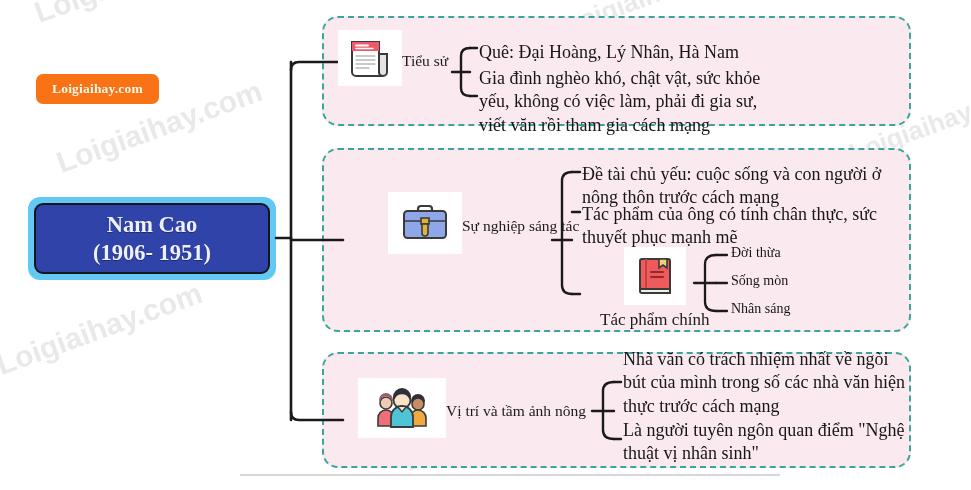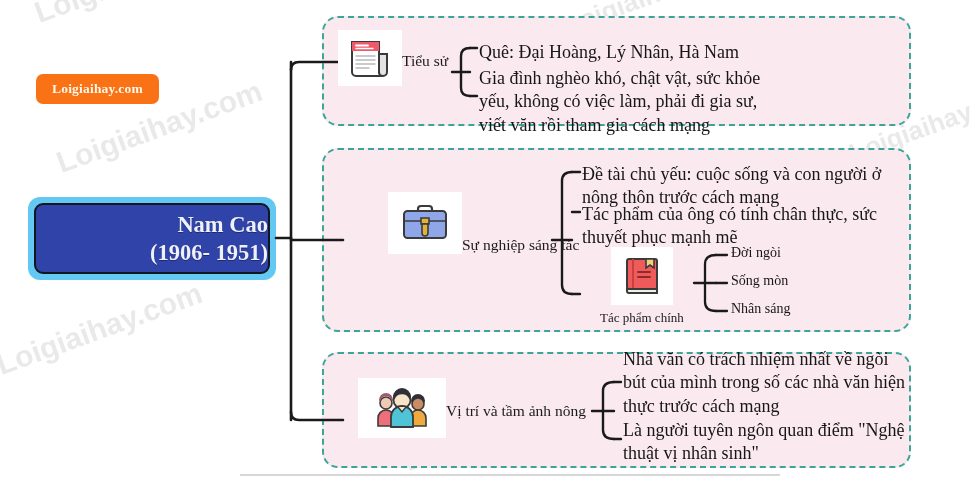--- a/index.html
+++ b/index.html
@@ -62,21 +62,21 @@
   }
   #root-inner {
     width: 100%;
     height: 100%;
     box-sizing: border-box;
     background: #2f43a8;
     border: 2.5px solid #12161f;
     border-radius: 9px;
     display: flex;
     flex-direction: column;
-    align-items: flex-end;
+    align-items: center;
     justify-content: center;
     color: #eef0fb;
     font-weight: 700;
     font-size: 22.5px;
     line-height: 1.22;
     text-shadow: 0 1px 0 rgba(0,0,0,.35);
   }
 
   
   .panel {
@@ -105,35 +105,35 @@
   }
   .branch-label {
     margin-top: 5px;
     font-size: 15.5px;
     color: #1b1b1b;
     white-space: nowrap;
   }
 
   #head-bio      { left: 338px; top: 30px;  }
   #head-bio .icon-tile      { width: 64px; height: 56px; }
-  #head-career   { left: 388px; top: 192px; align-items: flex-end; }
+  #head-career   { left: 388px; top: 192px; }
   #head-career .icon-tile   { width: 74px; height: 62px; }
   #head-position { left: 358px; top: 378px; }
   #head-position .icon-tile { width: 88px; height: 60px; }
 
   #head-works {
     position: absolute;
     left: 600px;
     top: 247px;
     display: flex;
     flex-direction: column;
     align-items: center;
   }
   #head-works .icon-tile { width: 62px; height: 58px; }
-  #head-works .branch-label { font-size: 13px; }
+  #head-works .branch-label { font-size: 17px; }
 
   
   .detail {
     position: absolute;
     color: #161616;
     font-size: 18px;
     line-height: 1.30;
   }
   #bio-d1      { left: 479px; top: 41px;  width: 295px; }
   #bio-d2      { left: 479px; top: 67px;  width: 300px; }
@@ -315,21 +315,21 @@
     </div>
     <div class="branch-label">Vị trí và tầm ảnh nông</div>
   </div>
 
   <div class="detail" id="bio-d1">Quê: Đại Hoàng, Lý Nhân, Hà Nam</div>
   <div class="detail" id="bio-d2">Gia đình nghèo khó, chật vật, sức khỏe yếu, không có việc làm, phải đi gia sư, viết văn rồi tham gia cách mạng</div>
 
   <div class="detail" id="career-d1">Đề tài chủ yếu: cuộc sống và con người ở nông thôn trước cách mạng</div>
   <div class="detail" id="career-d2">Tác phẩm của ông có tính chân thực, sức thuyết phục mạnh mẽ</div>
 
-  <div class="work-item" id="work-0">Đời ngòi</div>
+  <div class="work-item" id="work-0">Đời thừa</div>
   <div class="work-item" id="work-1">Sống mòn</div>
   <div class="work-item" id="work-2">Nhân sáng</div>
 
   <div class="detail" id="pos-d1">Nhà văn có trách nhiệm nhất về ngòi bút của mình trong số các nhà văn hiện thực trước cách mạng</div>
   <div class="detail" id="pos-d2">Là người tuyên ngôn quan điểm "Nghệ thuật vị nhân sinh"</div>
 
   <div id="base-rule"></div>
 
 </div>
 

